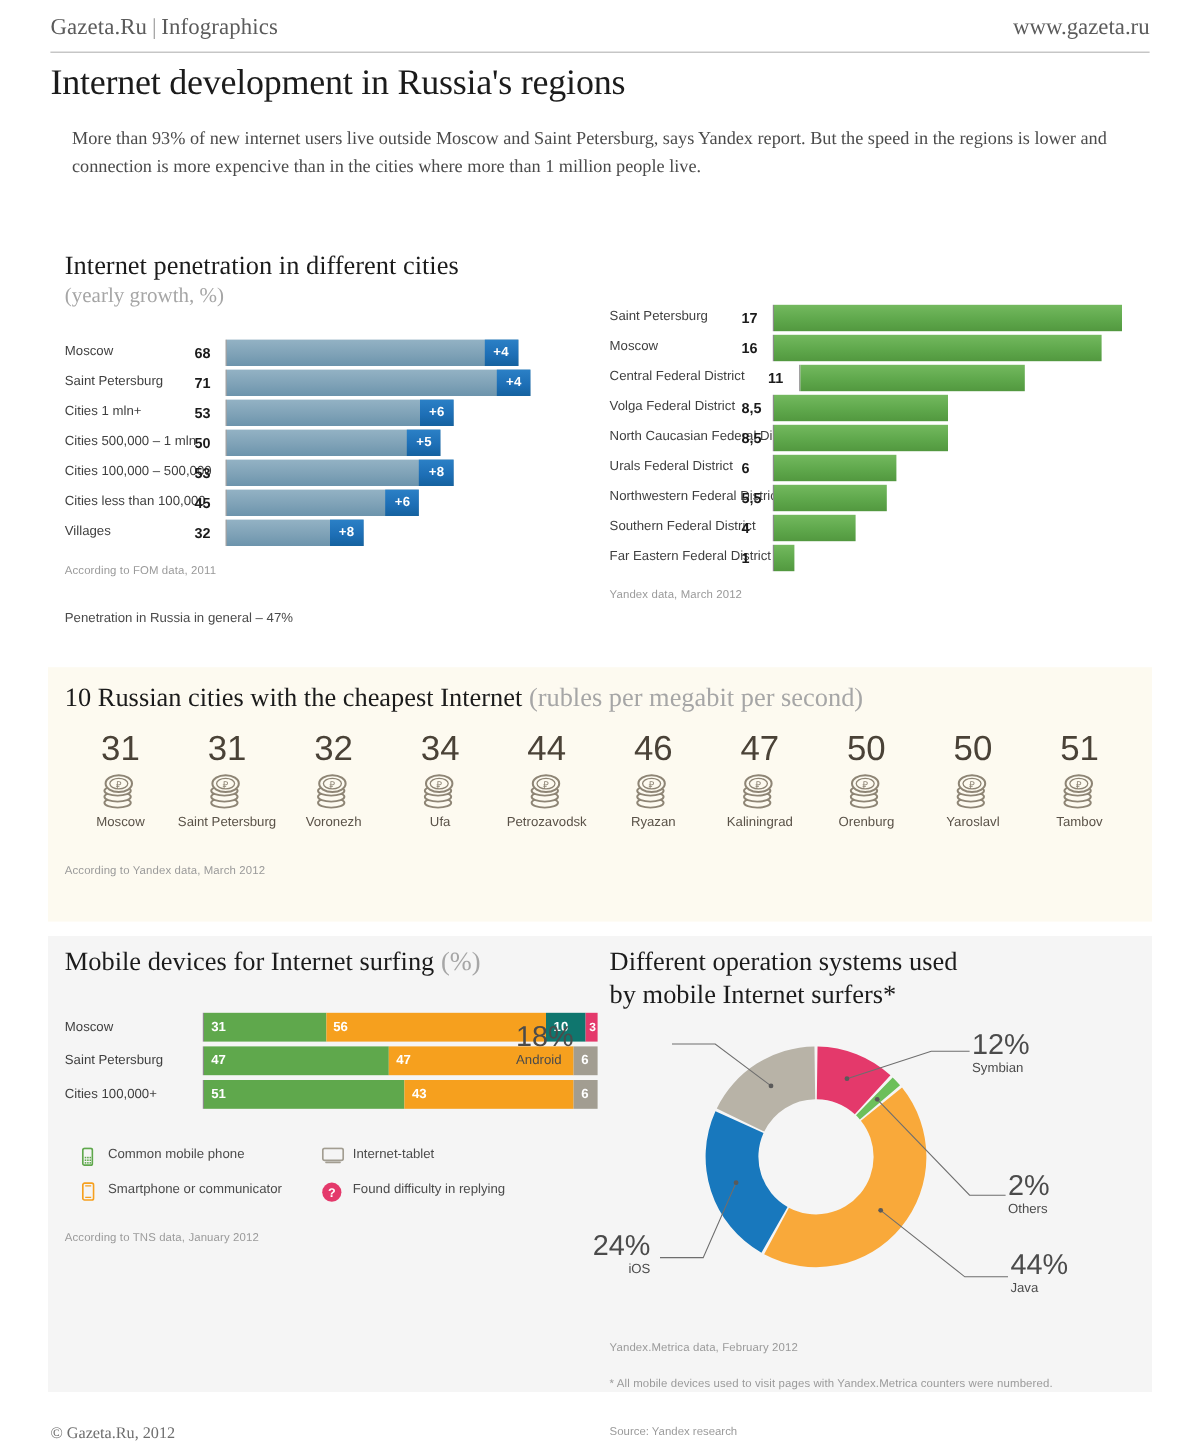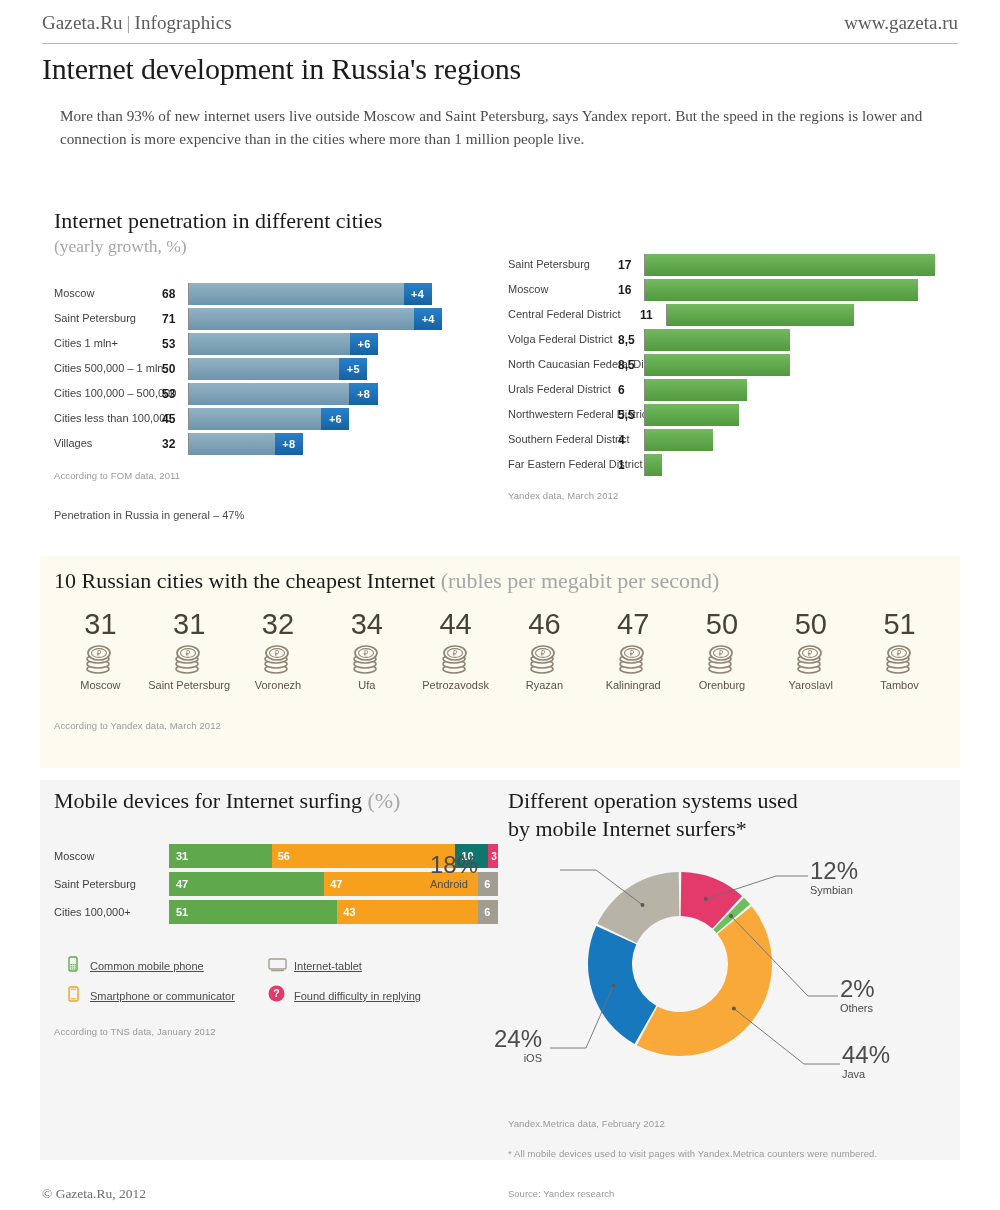--- a/index.html
+++ b/index.html
@@ -109,21 +109,21 @@
   .srow .lbl { width: 115px; font-size: 11px; color: #3f3f3f; }
   .stack { position: relative; display: flex; height: 24px; flex: 1; border-left: 1px solid #8a8a8a; }
   .seg {
     height: 24px; color: #fff; font-size: 11px; font-weight: bold;
     display: flex; align-items: center; padding-left: 6px; overflow: hidden;
   }
   .seg.tiny { padding-left: 3px; font-size: 10px; }
 
   .legend { position: absolute; left: 14px; top: 168px; width: 420px; }
   .legend-row { display: flex; margin-bottom: 13px; }
-  .legend-item { display: flex; align-items: flex-end; font-size: 11px; color: #4b4b4b; text-decoration: underline; }
+  .legend-item { display: flex; align-items: flex-start; font-size: 11px; color: #4b4b4b; }
   .legend-item .ic { width: 22px; display: flex; justify-content: flex-start; }
 
   
   .callout-num {
     font-family: "Liberation Sans", sans-serif; font-size: 24px; color: #4b4b4b;
     font-weight: 300; line-height: 26px;
   }
   .callout-lbl { font-size: 11px; color: #4b4b4b; line-height: 13px; }
 
   

